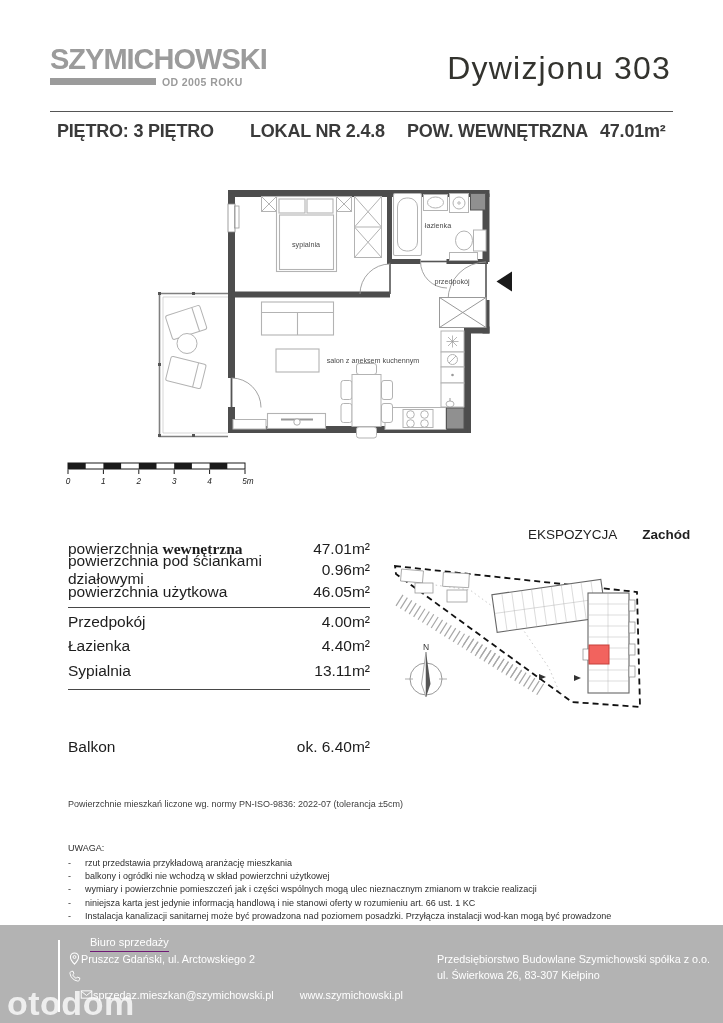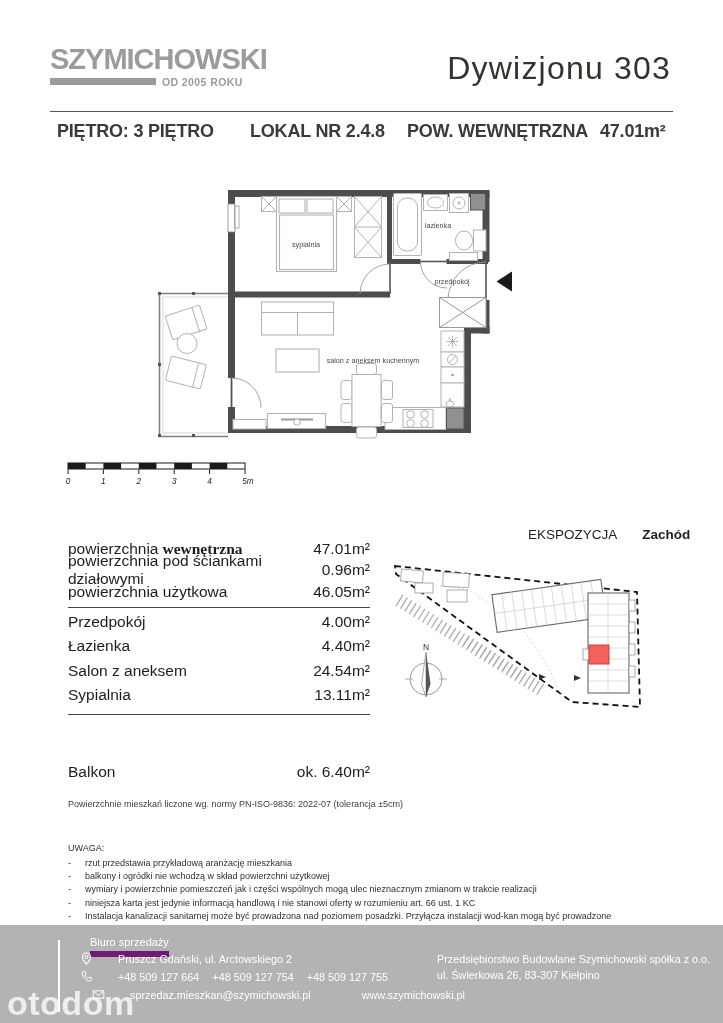--- a/index.html
+++ b/index.html
@@ -39,22 +39,22 @@
   .norm-note{position:absolute;left:68px;top:799px;font-size:9px;color:#3c3c3c;}
   .notes{position:absolute;left:68px;top:843px;font-size:9px;color:#2e2e2e;width:580px;}
   .notes .note-title{margin-bottom:3.5px;}
   .note-item{display:flex;gap:12px;line-height:13.4px;}
   .note-item .dash{width:5px;flex:none;}
   
   .footer{position:absolute;left:0;top:925px;width:723px;height:98px;background:#b3b3b3;
           color:#fff;}
   .f-vline{position:absolute;left:58px;top:15px;width:1.5px;height:72px;background:#fff;}
   .office-title{position:absolute;left:90px;top:11px;font-size:11px;
-                border-bottom:6px solid #701a75;padding-bottom:2.5px;}
-  .contact-row{position:absolute;left:80px;display:flex;gap:25px;align-items:center;
+                border-bottom:1px solid #701a75;padding-bottom:2.5px;}
+  .contact-row{position:absolute;left:68px;display:flex;gap:0;align-items:center;
                font-size:10.8px;}
   .contact-row svg{flex:none;}
   .phones{display:flex;gap:13px;}
   .web{margin-left:26px;}
   .company{position:absolute;left:437px;top:27px;font-size:10.8px;line-height:15.8px;}
   .watermark{position:absolute;left:7px;top:61px;font-size:34px;font-weight:700;
              color:rgba(255,255,255,.78);letter-spacing:.5px;line-height:1;}
 </style>
 </head>
 <body>
@@ -319,24 +319,20 @@
       <span>46.05m²</span>
     </div>
     <div class="tline"></div>
     <div class="trow room">
       <span>Przedpokój</span>
         <span>4.00m²</span>
     </div>
     <div class="trow room">
       <span>Łazienka</span>
         <span>4.40m²</span>
-    </div>
-    <div class="trow room">
-      <span>Salon z aneksem</span>
-        <span>24.54m²</span>
     </div>
     <div class="trow room">
       <span>Sypialnia</span>
         <span>13.11m²</span>
     </div>
     <div class="tline2"></div>
     <div class="trow balcony">
       <span>Balkon</span>
         <span>ok. 6.40m²</span>
     </div>
@@ -377,25 +373,20 @@
         <path d="M8 1.2 C5.2 1.2 3 3.4 3 6.2 C3 9.9 8 15 8 15 C8 15 13 9.9 13 6.2 C13 3.4 10.8 1.2 8 1.2 Z" fill="none" stroke="#fff" stroke-width="1.3"></path>
         <circle cx="8" cy="6.2" r="1.8" fill="none" stroke="#fff" stroke-width="1.2"></circle>
       </svg>
       <span>Pruszcz Gdański, ul. Arctowskiego 2</span>
     </div>
 
     <div class="contact-row" style="top:45px;">
       <svg viewBox="0 0 16 16" width="13" height="13">
         <path d="M4.2 1.8 L6.2 1.5 L7.3 4.6 L5.8 5.9 C6.6 7.8 8.2 9.4 10.1 10.2 L11.4 8.7 L14.5 9.8 L14.2 11.8 C14 13 13 13.8 11.8 13.6 C6.9 12.8 3.2 9.1 2.4 4.2 C2.2 3 3 2 4.2 1.8 Z" fill="none" stroke="#fff" stroke-width="1.2" stroke-linejoin="round"></path>
       </svg>
-      <span class="phones">
-        <span>+48 509 127 664</span>
-        <span>+48 509 127 754</span>
-        <span>+48 509 127 755</span>
-      </span>
     </div>
 
     <div class="contact-row" style="top:63px;padding-left:12px;">
       <svg viewBox="0 0 16 16" width="13" height="13">
         <rect x="1.5" y="3.5" width="13" height="9" fill="none" stroke="#fff" stroke-width="1.2"></rect>
         <path d="M1.5 4 L8 9.2 L14.5 4" fill="none" stroke="#fff" stroke-width="1.2"></path>
       </svg>
       <span>sprzedaz.mieszkan@szymichowski.pl</span>
       <span class="web">www.szymichowski.pl</span>
     </div>

